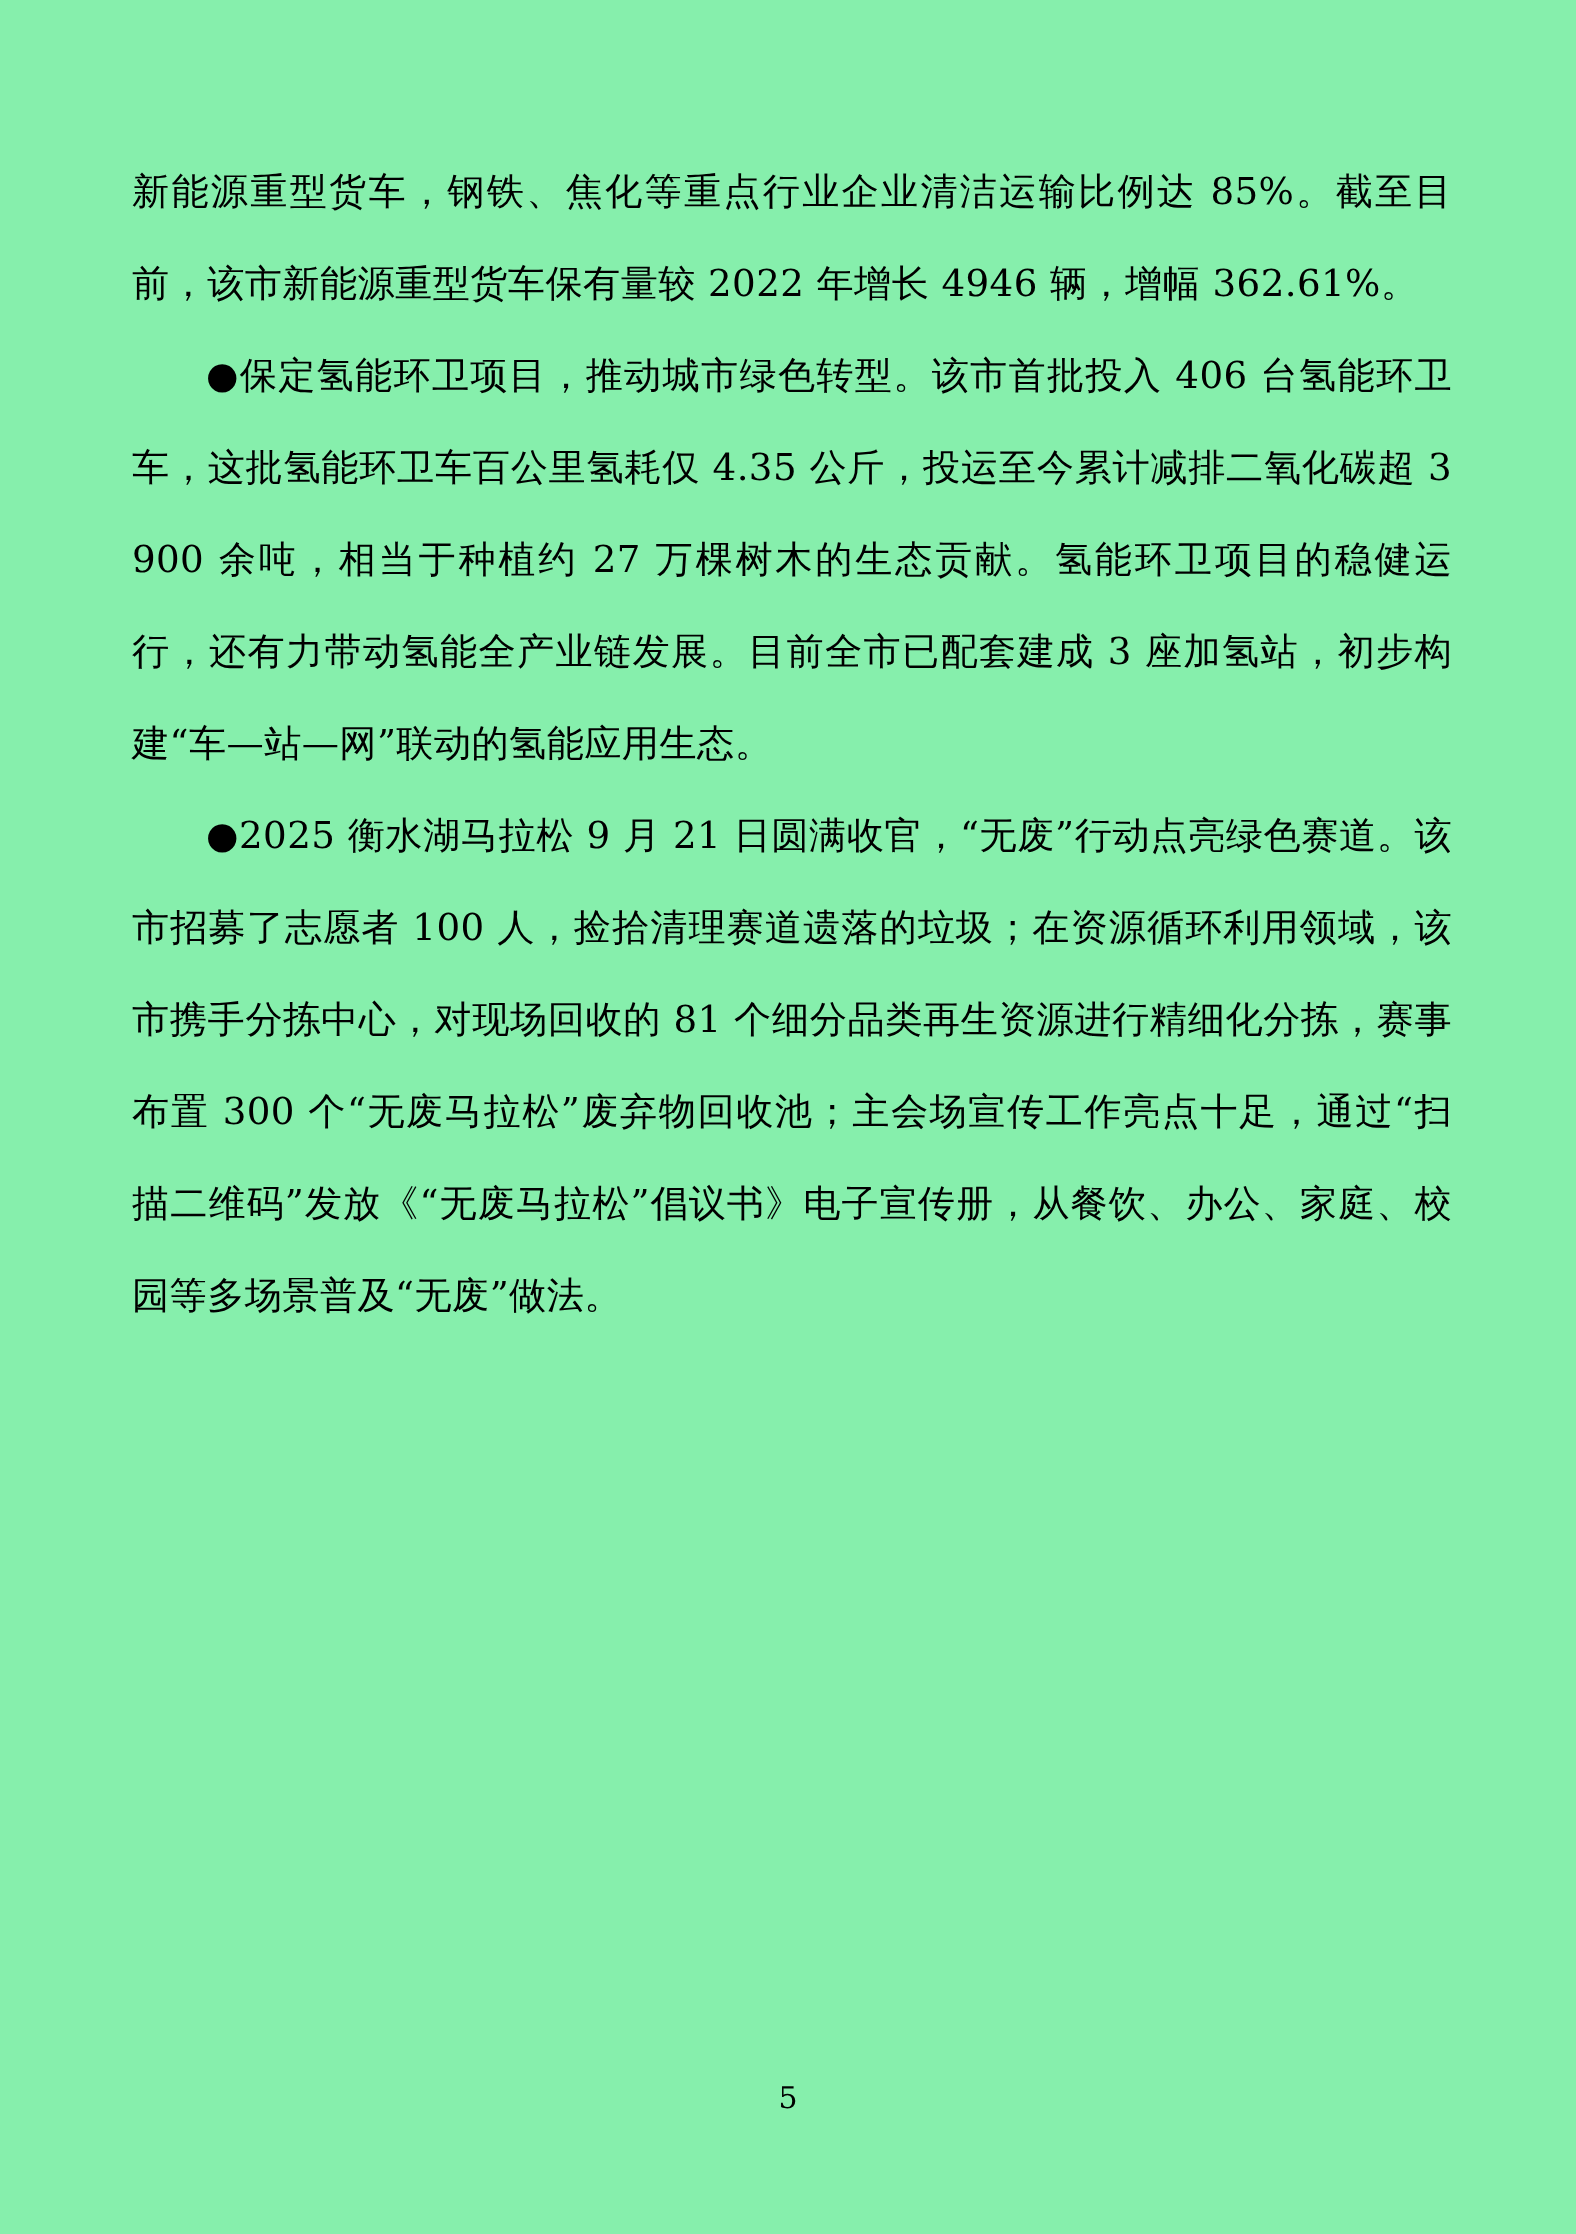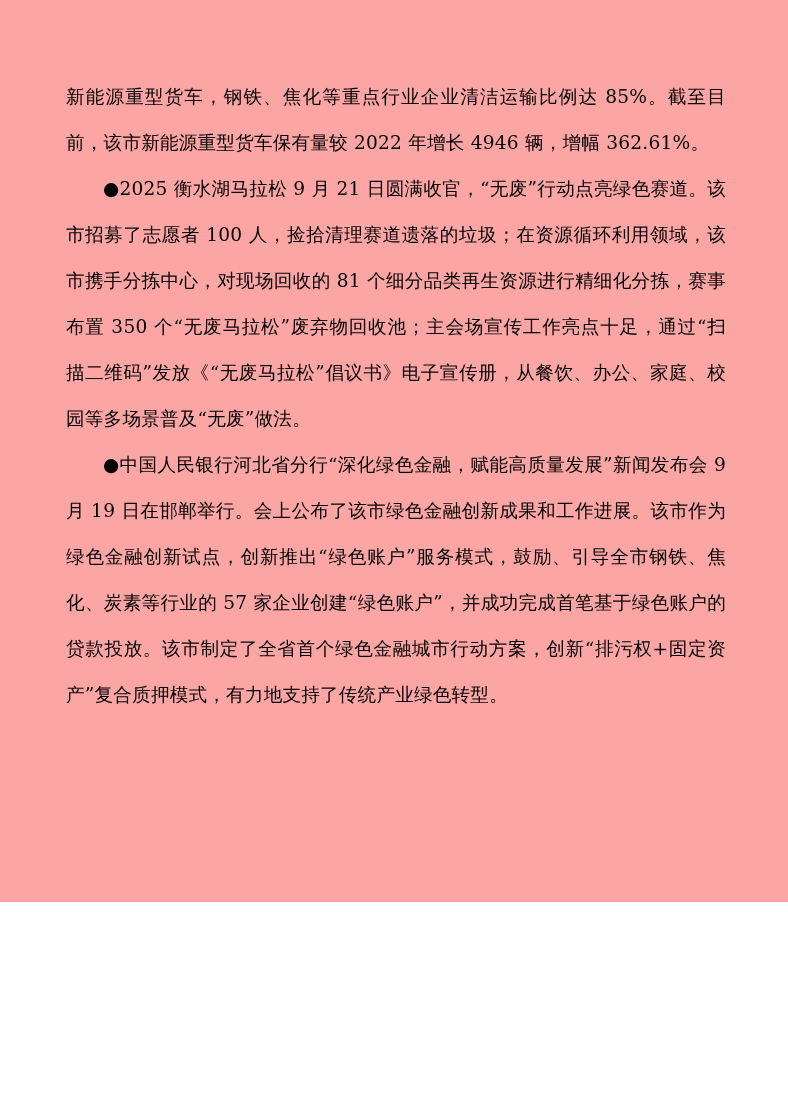--- a/index.html
+++ b/index.html
@@ -6,22 +6,22 @@
     margin: 0;
     padding: 0;
     background: #ffffff;
   }
   body {
     font-family: "DejaVu Serif", "Liberation Serif", serif;
   }
   .page {
     position: relative;
     width: 788px;
-    height: 902px;
-    background: #fca5a5;
+    height: 1117px;
+    background: #86efac;
     box-sizing: border-box;
     overflow: hidden;
   }
   .content {
     position: absolute;
     left: 66px;
     top: 74px;
     width: 660px;
   }
   .para {
@@ -48,19 +48,19 @@
     font-family: "DejaVu Serif", "Liberation Serif", serif;
   }
 </style>
 </head>
 <body>
 
 <div class="page">
 
   <div class="content">
     <p class="para">新能源重型货车，钢铁、焦化等重点行业企业清洁运输比例达 85%。截至目前，该市新能源重型货车保有量较 2022 年增长 4946 辆，增幅 362.61%。</p>
-    <p class="para indent">●2025 衡水湖马拉松 9 月 21 日圆满收官，“无废”行动点亮绿色赛道。该市招募了志愿者 100 人，捡拾清理赛道遗落的垃圾；在资源循环利用领域，该市携手分拣中心，对现场回收的 81 个细分品类再生资源进行精细化分拣，赛事布置 350 个“无废马拉松”废弃物回收池；主会场宣传工作亮点十足，通过“扫描二维码”发放《“无废马拉松”倡议书》电子宣传册，从餐饮、办公、家庭、校园等多场景普及“无废”做法。</p>
-    <p class="para indent">●中国人民银行河北省分行“深化绿色金融，赋能高质量发展”新闻发布会 9 月 19 日在邯郸举行。会上公布了该市绿色金融创新成果和工作进展。该市作为绿色金融创新试点，创新推出“绿色账户”服务模式，鼓励、引导全市钢铁、焦化、炭素等行业的 57 家企业创建“绿色账户”，并成功完成首笔基于绿色账户的贷款投放。该市制定了全省首个绿色金融城市行动方案，创新“排污权+固定资产”复合质押模式，有力地支持了传统产业绿色转型。</p>
+    <p class="para indent">●保定氢能环卫项目，推动城市绿色转型。该市首批投入 406 台氢能环卫车，这批氢能环卫车百公里氢耗仅 4.35 公斤，投运至今累计减排二氧化碳超 3900 余吨，相当于种植约 27 万棵树木的生态贡献。氢能环卫项目的稳健运行，还有力带动氢能全产业链发展。目前全市已配套建成 3 座加氢站，初步构建“车—站—网”联动的氢能应用生态。</p>
+    <p class="para indent">●2025 衡水湖马拉松 9 月 21 日圆满收官，“无废”行动点亮绿色赛道。该市招募了志愿者 100 人，捡拾清理赛道遗落的垃圾；在资源循环利用领域，该市携手分拣中心，对现场回收的 81 个细分品类再生资源进行精细化分拣，赛事布置 300 个“无废马拉松”废弃物回收池；主会场宣传工作亮点十足，通过“扫描二维码”发放《“无废马拉松”倡议书》电子宣传册，从餐饮、办公、家庭、校园等多场景普及“无废”做法。</p>
   </div>
 
   <div class="page-number">5</div>
 
 </div>
 
 </body></html>

